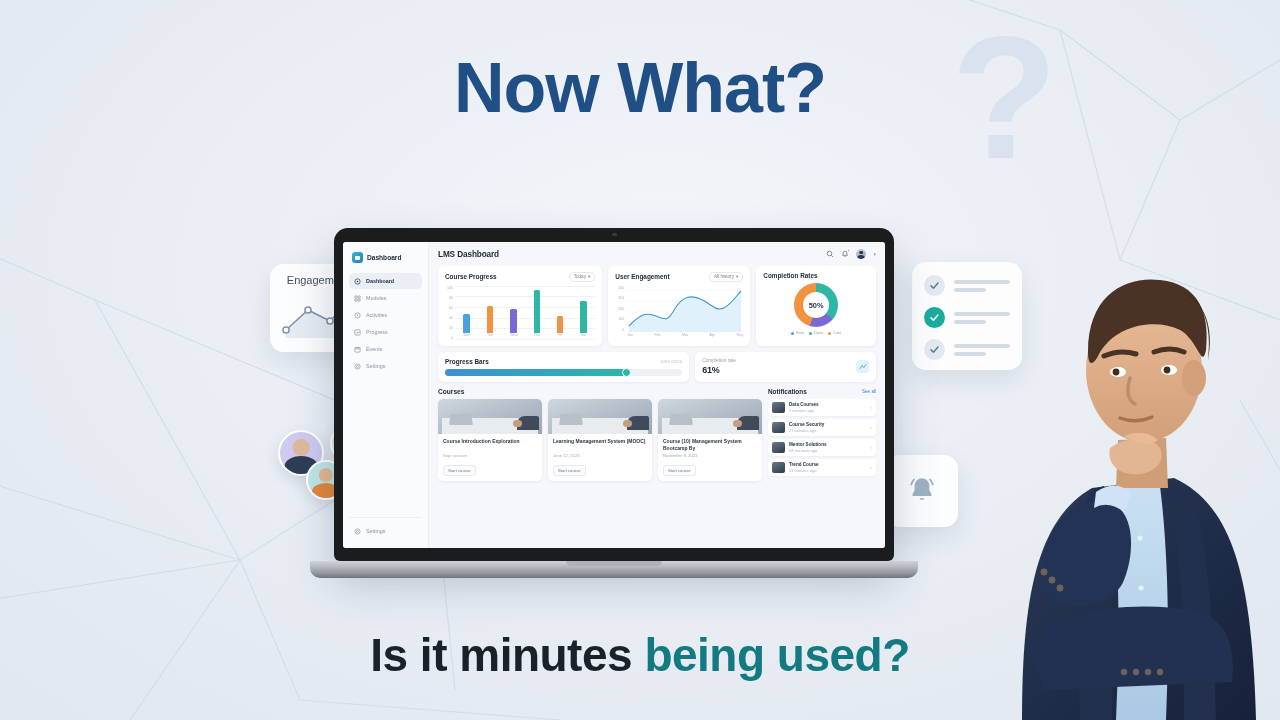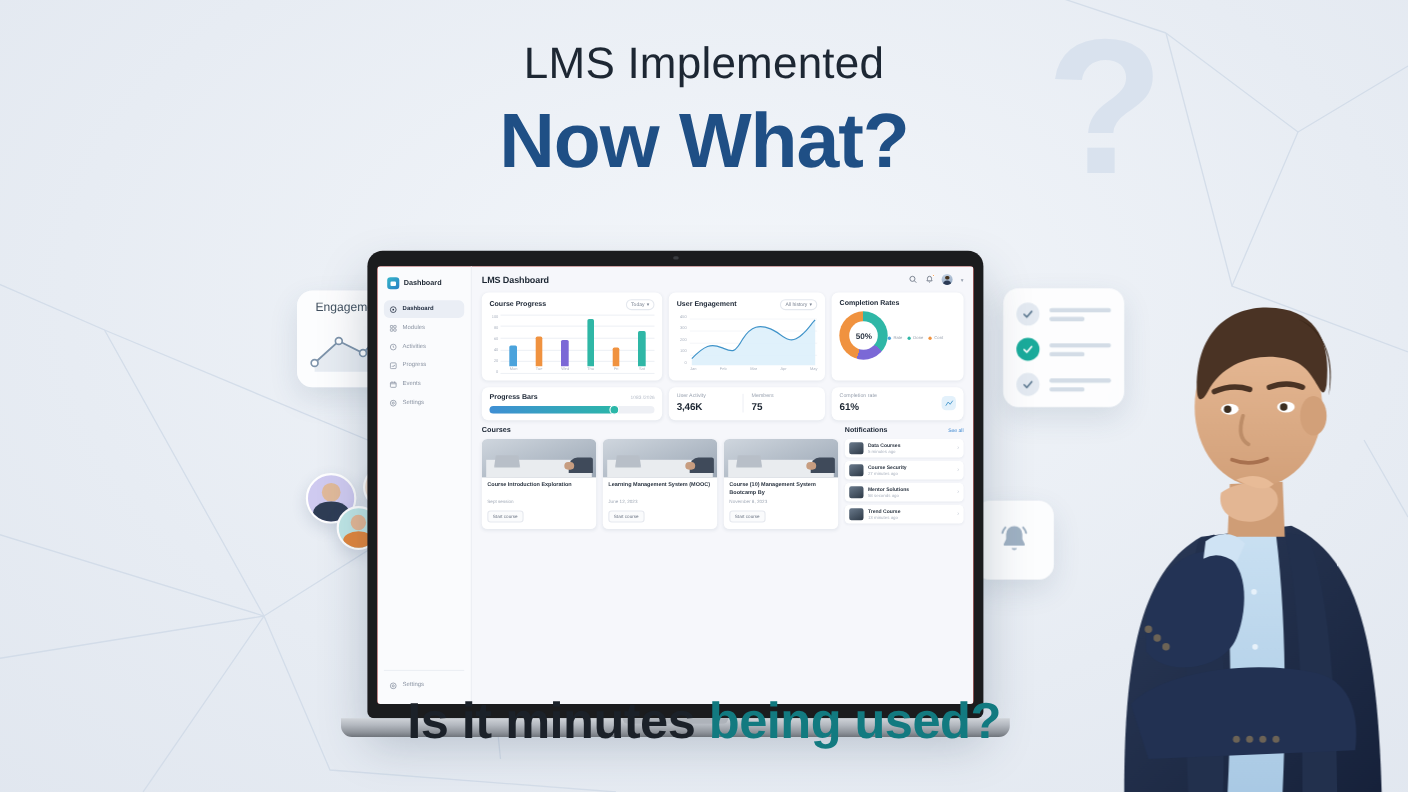--- a/index.html
+++ b/index.html
@@ -48,22 +48,22 @@
   
   .laptop { position:absolute; left:334px; top:228px; width:560px; z-index:5; }
   .lid {
     background:#1b1c1e; border-radius:14px 14px 6px 6px;
     padding:11px 9px 13px 9px;
     box-shadow:0 22px 44px rgba(40,60,90,.26);
   }
   .cam { width:5px;height:3px;border-radius:2px;background:#3a3c40;
          margin:-6px auto 6px auto; }
   .screen {
-    background:#b91c1c; border-radius:3px; overflow:hidden;
-    height:398px; display:flex;
+    background:#fca5a5; border-radius:3px; overflow:hidden;
+    height:306px; display:flex;
   }
   .base {
     height:17px; margin:0 -24px;
     background:linear-gradient(#cfd3d8 0%, #b4b9c0 35%, #8f949b 75%, #6f747b 100%);
     border-radius:0 0 10px 10px; position:relative;
   }
   .base:after {
     content:""; position:absolute; left:50%; transform:translateX(-50%);
     top:0; width:96px; height:5px; background:#aeb3ba;
     border-radius:0 0 6px 6px;
@@ -145,21 +145,21 @@
   
   .areabox { position:relative; height:54px; }
   .areabox svg { position:absolute; inset:0; width:100%; height:100%; }
   .ay { position:absolute; left:0; top:0; bottom:8px; width:11px;
         display:flex; flex-direction:column; justify-content:space-between;
         font-size:3.6px; color:#aab2bf; text-align:right; padding-right:2px; }
   .ax { position:absolute; left:12px; right:0; bottom:0; height:7px;
         display:flex; justify-content:space-between; font-size:3.6px; color:#aab2bf; }
 
   
-  .donut-wrap { display:flex; flex-direction:row; align-items:center; }
+  .donut-wrap { display:flex; flex-direction:column; align-items:center; }
   .donut { width:44px; height:44px; border-radius:50%; position:relative;
            background:conic-gradient(#2fb7a6 0deg 130deg,#7b68d6 130deg 196deg,#f0923f 196deg 360deg); }
   .donut-hole {
     position:absolute; inset:9px; background:#fff; border-radius:50%;
     display:flex; align-items:center; justify-content:center;
     font-size:7.4px; font-weight:bold; color:#2a3442;
   }
   .legend { display:flex; gap:5px; margin-top:4px; }
   .lg { display:flex; align-items:center; gap:2px; font-size:3.8px; color:#98a1af; }
   .dot { width:3px;height:3px;border-radius:50%; }
@@ -277,21 +277,20 @@
       <path d="M1060 30 L 1180 120 L 1280 60"></path>
       <path d="M1180 120 L 1120 260 L 1280 320"></path>
       <path d="M1060 30 L 1120 260"></path>
       <path d="M940 -10 L 1060 30"></path>
       <path d="M1240 400 L 1280 470"></path>
     </g>
   </svg>
 </div>
 
 <div class="head-wrap">
-  <div class="head-sub">LMS Implemented</div>
   <div class="head-main">Now What?</div>
 </div>
 <div class="qmark-ghost">?</div>
 
 <div class="float" id="fc-engagement">
   <div class="fc-label">Engagement</div>
   <svg viewBox="0 0 80 52" style="width:100%;height:52px;">
     <polygon points="8,42 30,22 52,33 72,12 72,50 8,50" fill="#dfe6ee" opacity=".75"></polygon>
     <polyline points="8,42 30,22 52,33 72,12" fill="none" stroke="#7e94ab" stroke-width="1.6"></polyline>
     <circle cx="8" cy="42" r="3.1" fill="#fff" stroke="#7e94ab" stroke-width="1.5"></circle>
@@ -575,32 +574,20 @@
               <span class="card-title">Progress Bars</span>
               <span class="muted-right">1083 /2026</span>
             </div>
             <div class="pb-track">
               <div class="pb-fill" id="pb-fill" style="width: 78%;">
                 <span class="pb-knob"></span>
               </div>
             </div>
           </div>
 
-          <div class="card stat" style="flex:1.15">
-            <div class="stat-grid">
-              <div class="stat-cell">
-                <div class="stat-label">User Activity</div>
-                <div class="stat-value">3,46K</div>
-              </div>
-              <div class="stat-cell">
-                <div class="stat-label">Members</div>
-                <div class="stat-value">75</div>
-              </div>
-            </div>
-          </div>
 
           <div class="card" style="flex:.95;display:flex;align-items:center;">
             <div>
               <div class="stat-label">Completion rate</div>
               <div class="stat-value">61%</div>
             </div>
             <span class="trend-chip">
               <svg viewBox="0 0 16 16" fill="none" stroke="#3f93c9" stroke-width="1.6" stroke-linecap="round" style="width:8px;height:8px;">
                   <polyline points="2,11 6,5 9.5,9 14,3"></polyline>
                 </svg>

